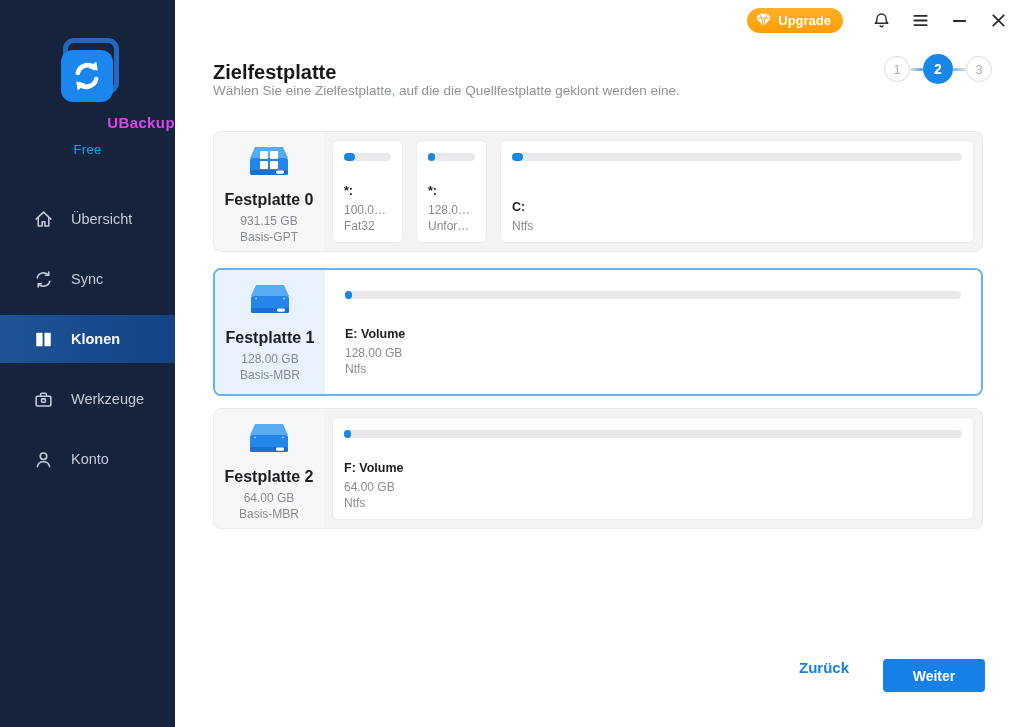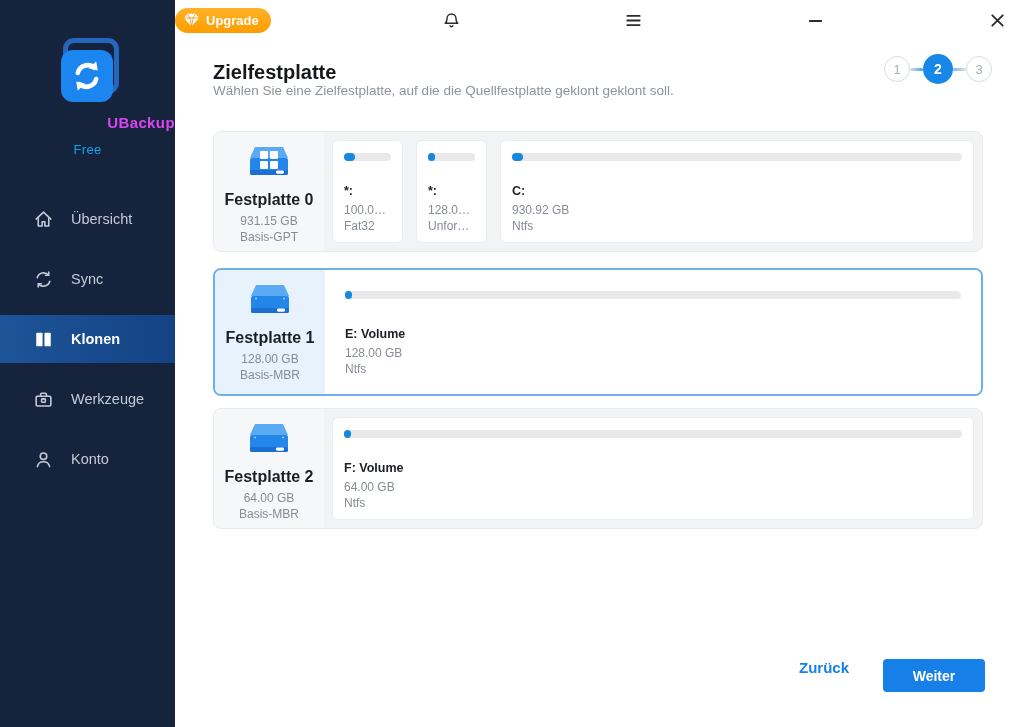--- a/index.html
+++ b/index.html
@@ -17,21 +17,21 @@
   .app-name{text-align:right;margin-top:10px;font-size:15px;font-weight:bold;color:#d946ef;letter-spacing:.4px;}
   .app-edition{text-align:center;margin-top:11px;font-size:13px;color:#0ea5e9;letter-spacing:.3px;}
   .nav{position:absolute;top:195px;left:0;right:0;}
   .nav-item{height:48px;margin-bottom:12px;display:flex;align-items:center;padding-left:33px;gap:17px;
     color:#c3cbd9;font-size:14.5px;cursor:pointer;}
   .nav-item.active{background:linear-gradient(90deg,#1d5498,#134384);color:#ffffff;font-weight:bold;}
   .nav-ico{width:21px;height:21px;display:flex;align-items:center;justify-content:center;}
   .nav-ico svg{width:21px;height:21px;}
   
   .topbar{position:absolute;left:175px;top:0;width:850px;height:40px;display:flex;align-items:center;
-    justify-content:space-between;padding-right:12px;box-sizing:border-box;gap:9px;background:#fff;}
+    justify-content:flex-end;padding-right:12px;box-sizing:border-box;gap:9px;background:#fff;}
   .upgrade-btn{height:25px;padding:0 12px 0 8px;border-radius:13px;background:linear-gradient(180deg,#ffb12a,#ff9d00);
     display:flex;align-items:center;gap:6px;color:#fff;font-size:13px;font-weight:bold;cursor:pointer;margin-right:14px;}
   .win-btn{width:30px;height:30px;display:flex;align-items:center;justify-content:center;cursor:pointer;color:#2b2b2b;}
   .win-btn svg{width:19px;height:19px;}
   
   .page-title{position:absolute;left:213px;top:61px;font-size:20px;font-weight:bold;color:#16181d;}
   .page-subtitle{position:absolute;left:213px;top:83px;font-size:13.5px;color:#8d939c;}
   .steps{position:absolute;top:54px;right:33px;display:flex;align-items:center;}
   .step-circle{width:26px;height:26px;border-radius:50%;border:1px solid #d8dde3;color:#aab0b8;background:#fff;
     font-size:13px;display:flex;align-items:center;justify-content:center;box-sizing:border-box;}
@@ -163,21 +163,21 @@
     </svg>
   </div>
   <div class="win-btn">
     <svg viewBox="0 0 20 20" stroke="#2b2b2b" stroke-width="1.9" stroke-linecap="round">
       <path d="M4.5 4.5l11 11M15.5 4.5l-11 11"></path>
     </svg>
   </div>
 </div>
 
 <div class="page-title">Zielfestplatte</div>
-<div class="page-subtitle">Wählen Sie eine Zielfestplatte, auf die die Quellfestplatte geklont geklont soll.</div>
+<div class="page-subtitle">Wählen Sie eine Zielfestplatte, auf die die Quellfestplatte geklont werden eine.</div>
 <div class="steps" id="steps">
     <div class="step-circle">1</div>
     <div class="step-line l1"></div>
     <div class="step-circle active">2</div>
     <div class="step-line l2"></div>
     <div class="step-circle">3</div>
   </div>
 
 <div class="disk-list" id="disk-list">
     <div class="disk-card">
@@ -211,21 +211,20 @@
           </div>
           <div class="part-label">*:</div>
           <div class="part-size">128.00 MB</div>
           <div class="part-fs">Unformat...</div>
         </div>
         <div class="part-tile grow">
           <div class="usage-bar">
             <div class="usage-fill" style="width:2.4%"></div>
           </div>
           <div class="part-label">C:</div>
-          <div class="part-size">930.92 GB</div>
           <div class="part-fs">Ntfs</div>
         </div>
       </div>
     </div>
     <div class="disk-card selected">
       <div class="info-col">
         <span><svg class="disk-ico" viewBox="0 0 48 40">
             <polygon points="10,4 38,4 43,15 5,15" fill="#5aabf4"></polygon>
             <rect x="5" y="15" width="38" height="17" rx="2" fill="#2386e8"></rect>
             <rect x="5" y="27" width="38" height="5" rx="2" fill="#1b6fd0"></rect>

